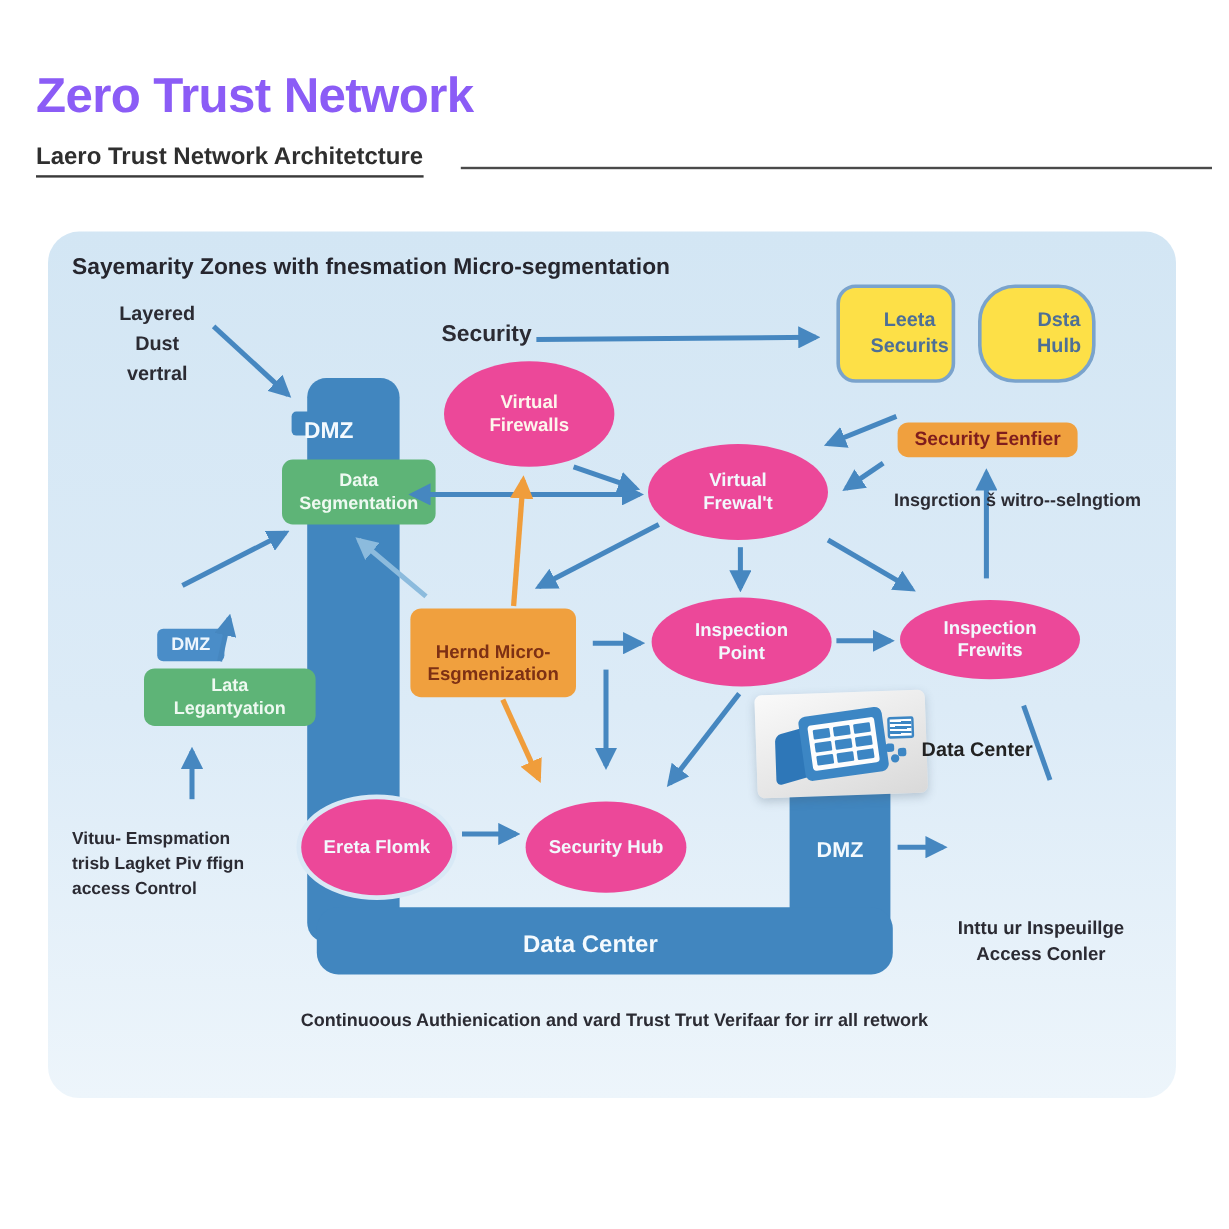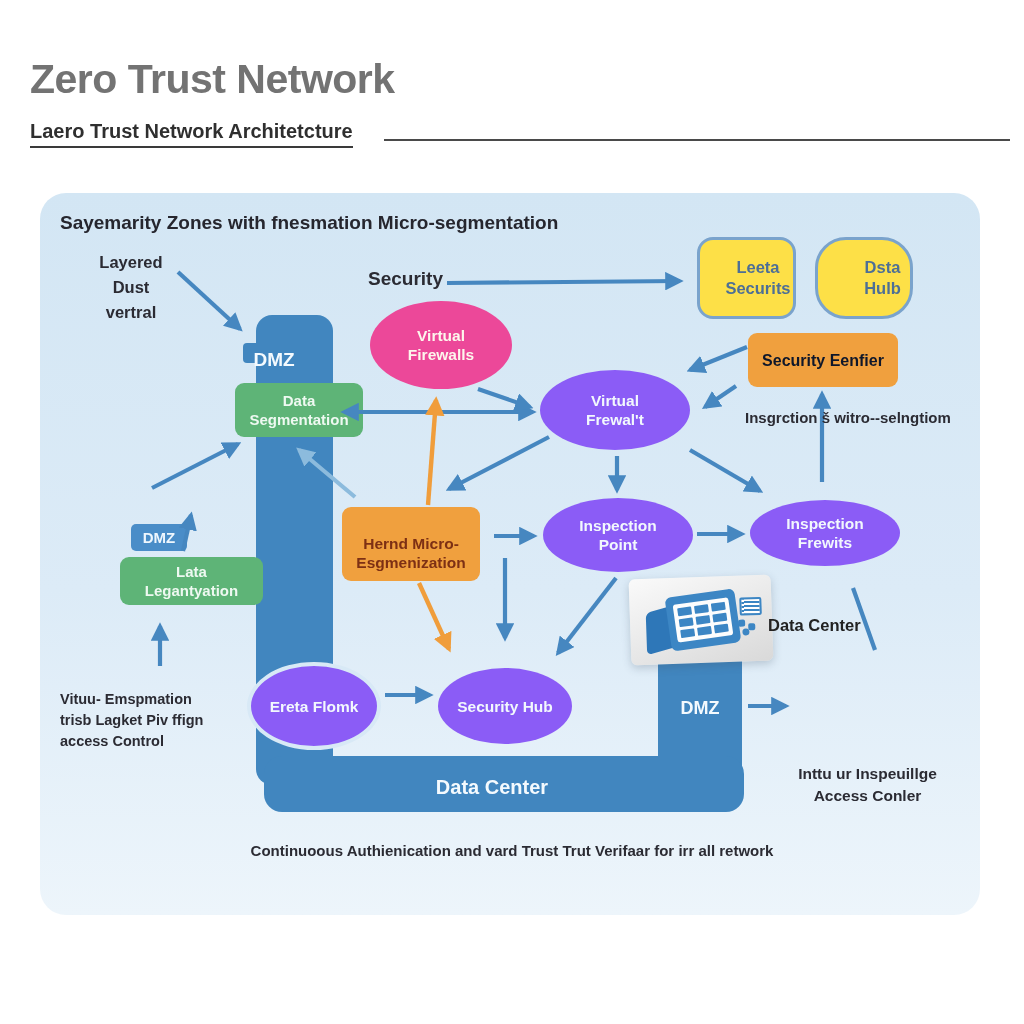--- a/index.html
+++ b/index.html
@@ -1,32 +1,32 @@
 <!DOCTYPE html>
 <html><head>
 <meta charset="utf-8">
 <style>
   html,body{margin:0;padding:0;background:#ffffff;}
   #canvas{position:relative;width:1024px;height:1024px;background:#ffffff;overflow:hidden;
           font-family:"Liberation Sans", sans-serif;}
   .abs{position:absolute;}
   
-  .title{left:30px;top:56px;font-size:41px;font-weight:800;color:#737373;letter-spacing:-.5px;}
+  .title{left:30px;top:56px;font-size:41px;font-weight:800;color:#8b5cf6;letter-spacing:-.5px;}
   .subtitle{left:30px;top:120px;font-size:20px;font-weight:600;color:#2f2f2f;
             border-bottom:2px solid #3a3a3a;padding-bottom:3px;}
   .rule{left:384px;top:139px;width:626px;height:2px;background:#4a4a4a;}
   
   .panel{left:40px;top:193px;width:940px;height:722px;border-radius:26px;
          background:linear-gradient(180deg,#d3e6f4 0%,#dcebf7 55%,#edf5fb 100%);}
   .heading{left:60px;top:212px;font-size:19px;font-weight:700;color:#26262e;}
   
   .pipe{background:#4186bf;}
   
   .ellipse{display:flex;align-items:center;justify-content:center;text-align:center;
-           background:#8b5cf6;border-radius:50%;color:#f2f8fd;font-weight:700;
+           background:#ec4899;border-radius:50%;color:#f2f8fd;font-weight:700;
            font-size:15.5px;line-height:19px;}
   .gbox{display:flex;align-items:center;justify-content:center;text-align:center;
         background:#5eb477;border-radius:9px;color:#eef9f1;font-weight:600;
         font-size:15px;line-height:19px;margin-left:32px;}
   .obox{display:flex;align-items:center;justify-content:center;text-align:center;
         background:#f0a03e;border-radius:9px;font-weight:700;font-size:15.5px;line-height:19px;}
   .badge{display:flex;align-items:center;justify-content:flex-end;text-align:center;
          background:#fde047;border:3px solid #7aa3cc;border-radius:16px;
          color:#4d6f96;font-weight:700;font-size:16.5px;line-height:21px;}
   .note{color:#2b2b33;font-weight:700;}
@@ -102,21 +102,21 @@
     </div>
 
   <div class="abs badge" style="left:697px;top:237px;width:93px;height:76px;">
     <span style="width:70px;">Leeta Securits</span>
     </div>
 
   <div class="abs badge" style="left:815px;top:237px;width:92px;height:76px;border-radius:31px;">
     <span style="width:55px;">Dsta Hulb</span>
     </div>
 
-  <div class="abs obox" style="left:748px;top:333px;width:150px;height:54px;color:#0f172a;font-size:16px;">
+  <div class="abs obox" style="left:748px;top:352px;width:150px;height:29px;color:#7f1d1d;font-size:16px;">
     <span>Security Eenfier</span>
     </div>
 
   <div class="abs obox" style="left:342px;top:507px;width:138px;height:74px;color:#7d3014;">
     <span style="width:110px;margin-top:18px;">Hernd Micro-Esgmenization</span>
     </div>
 
   <div class="abs ellipse" style="left:543px;top:498px;width:150px;height:74px;">
     <span style="width:90px;">Inspection Point</span>
     </div>

